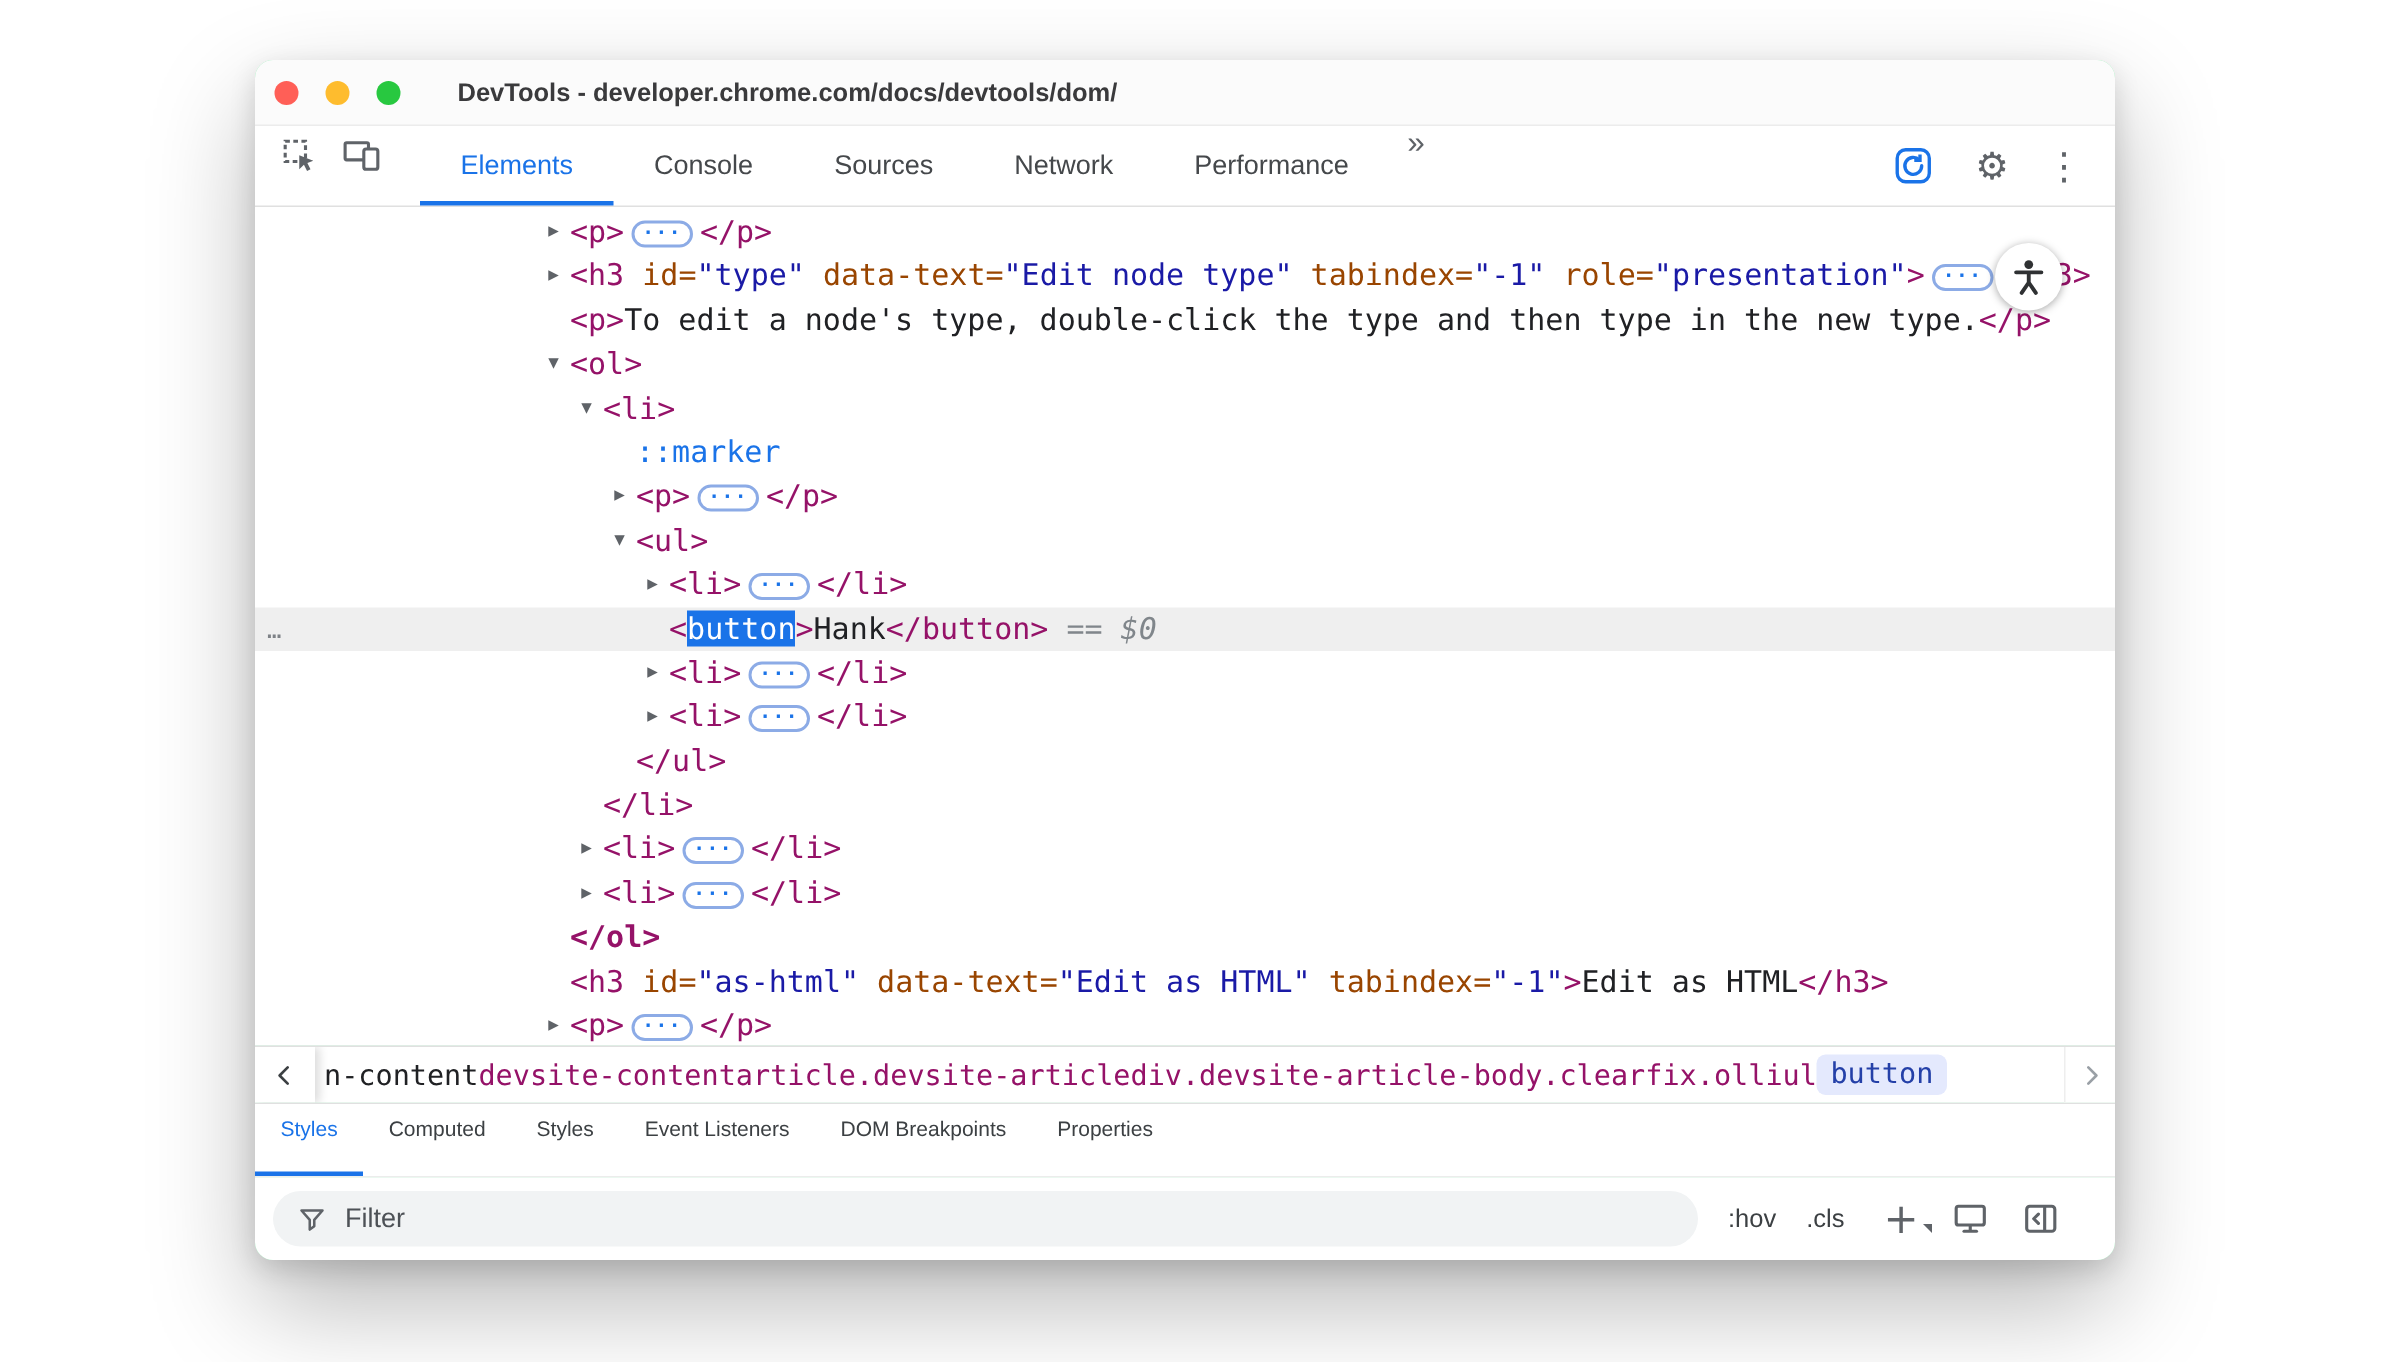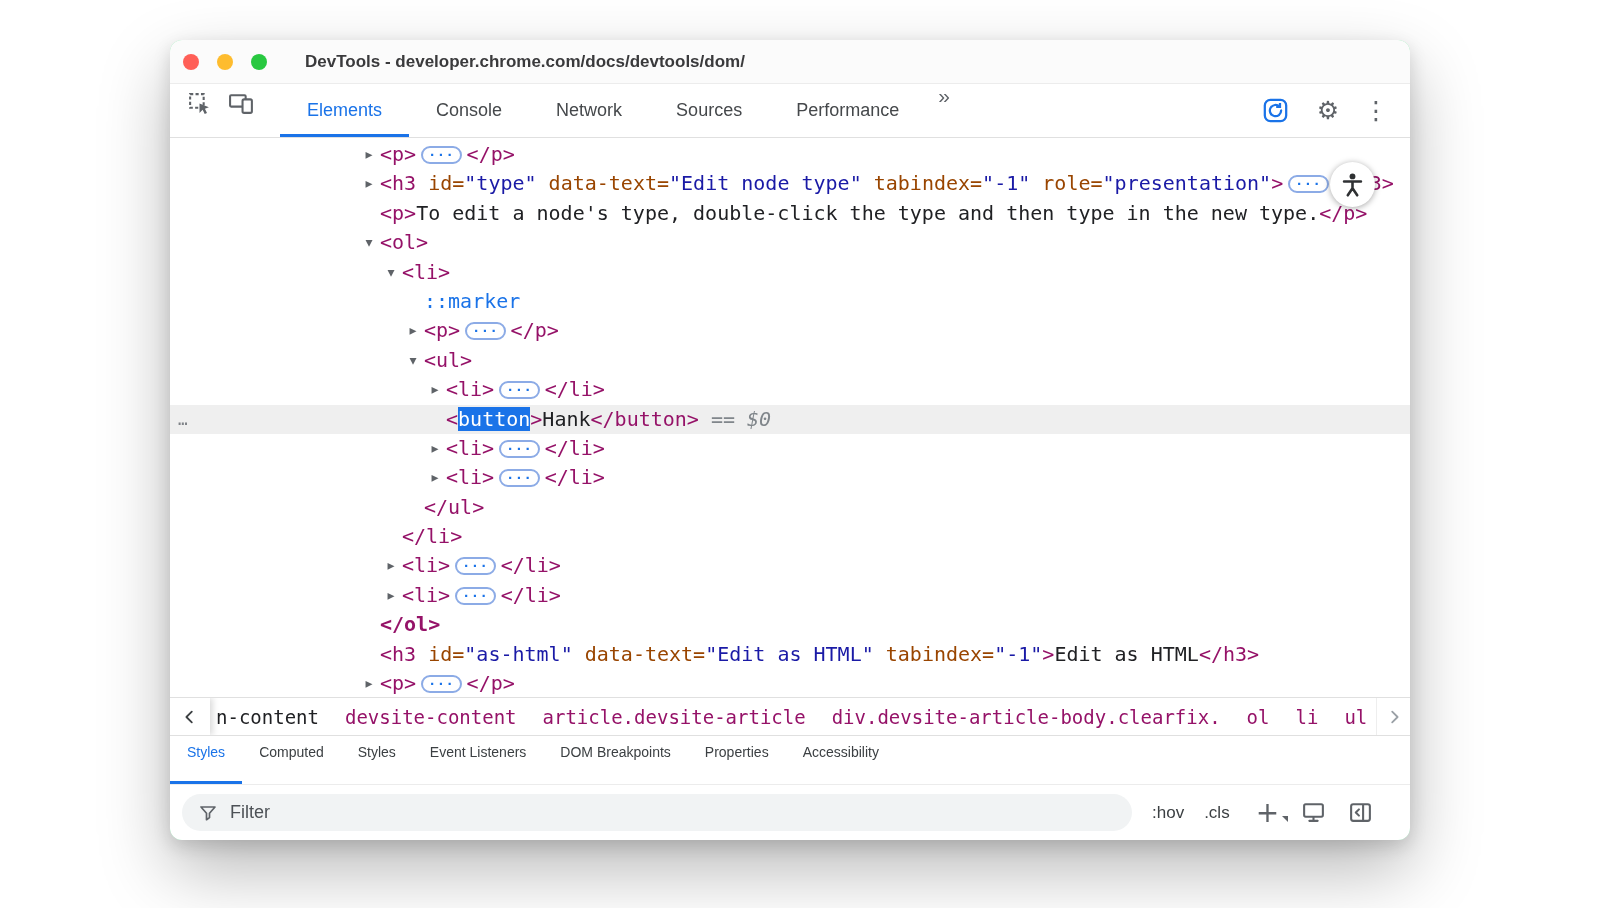--- a/index.html
+++ b/index.html
@@ -53,21 +53,21 @@
     font-weight:bold;letter-spacing:1px;background:#fff;cursor:pointer}
   .gutter-dots{position:absolute;left:8px;top:0;color:#7e8287;font-size:16px;letter-spacing:1px}
   .a11y-fab{position:absolute;left:1160px;top:24px;width:45px;height:45px;border-radius:50%;
     background:#fff;box-shadow:0 1px 6px rgba(0,0,0,.35);display:flex;align-items:center;
     justify-content:center;z-index:3}
 
   
   .crumbs{flex:0 0 38px;position:relative;border-top:1px solid #e0e0e0;display:flex;
     align-items:center;overflow:hidden;background:#fff;
     font-family:"DejaVu Sans Mono","Liberation Mono",monospace;font-size:19px}
-  .crumb-items{display:flex;align-items:center;padding-left:46px;gap:26px;white-space:nowrap}
+  .crumb-items{display:flex;align-items:center;padding-left:46px;white-space:nowrap}
   .crumb{color:#951268;cursor:pointer}
   .crumb.muted{color:#202124}
   .crumb.selected{background:#e4e9fd;color:#2440a8;padding:2px 9px 3px 9px;border-radius:6px}
   .crumb-scroll-left{position:absolute;left:0;top:0;bottom:0;width:40px;background:#fff;
     box-shadow:3px 0 6px rgba(0,0,0,.14);display:flex;align-items:center;justify-content:center;
     cursor:pointer;z-index:2}
   .crumb-scroll-right{position:absolute;right:0;top:0;bottom:0;width:34px;background:#fff;
     border-left:1px solid #eee;display:flex;align-items:center;justify-content:center;cursor:pointer}
 
   
@@ -112,22 +112,22 @@
       </button>
       <button class="tool-btn">
         <svg width="27" height="25" viewBox="0 0 26 24">
           <rect x="2" y="4" width="15" height="11" rx="1" fill="none" stroke="#5f6368" stroke-width="2"></rect>
           <rect x="14" y="8" width="9" height="13" rx="1.5" fill="#fff" stroke="#5f6368" stroke-width="2"></rect>
         </svg>
       </button>
       <div class="main-tabs" id="main-tabs">
           <div class="tab active">Elements</div>
           <div class="tab">Console</div>
+          <div class="tab">Sources</div>
           <div class="tab">Network</div>
-          <div class="tab">Sources</div>
           <div class="tab">Performance</div>
         </div>
       <span class="more-tabs">»</span>
       <div class="toolbar-right">
         <button class="tool-btn">
           <svg width="27" height="27" viewBox="0 0 24 24">
             <rect x="2.5" y="2.5" width="19" height="19" rx="5" fill="none" stroke="#1a73e8" stroke-width="2"></rect>
             <path d="M15.6 8.6 a5 5 0 1 0 1.4 3.4" fill="none" stroke="#1a73e8" stroke-width="2" stroke-linecap="round"></path>
             <path d="M16 5.4 v3.4 h-3.4" fill="none" stroke="#1a73e8" stroke-width="2"></path>
           </svg>
@@ -192,21 +192,20 @@
       </div>
     </div>
 
     <div class="panel-tabs" id="panel-tabs">
         <div class="ptab active">Styles</div>
         <div class="ptab">Computed</div>
         <div class="ptab">Styles</div>
         <div class="ptab">Event Listeners</div>
         <div class="ptab">DOM Breakpoints</div>
         <div class="ptab">Properties</div>
-        <div class="ptab">Accessibility</div>
       </div>
 
     <div class="filter-bar">
       <div class="filter-input">
         <svg width="20" height="20" viewBox="0 0 20 20">
           <path d="M3 4 h14 l-5.5 6.3 v4.2 l-3 2.2 v-6.4 z" fill="none" stroke="#5f6368" stroke-width="1.7" stroke-linejoin="round"></path>
         </svg>
         <span class="filter-ph">Filter</span>
       </div>
       <span class="fb-txt">:hov</span>

